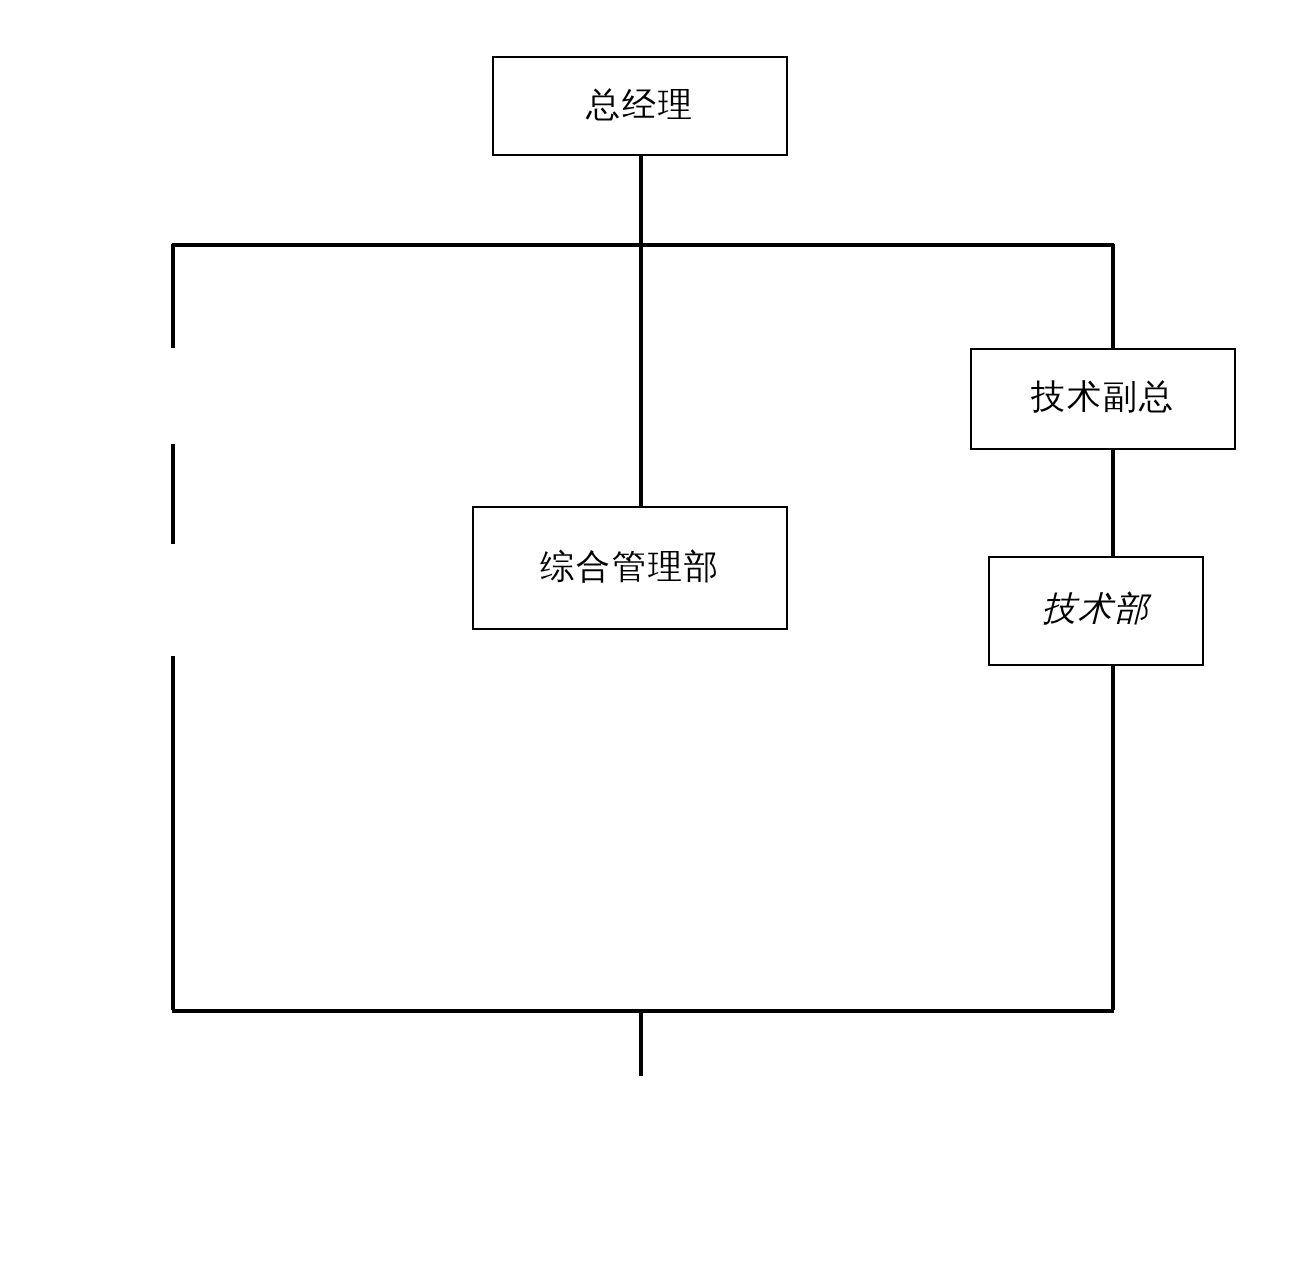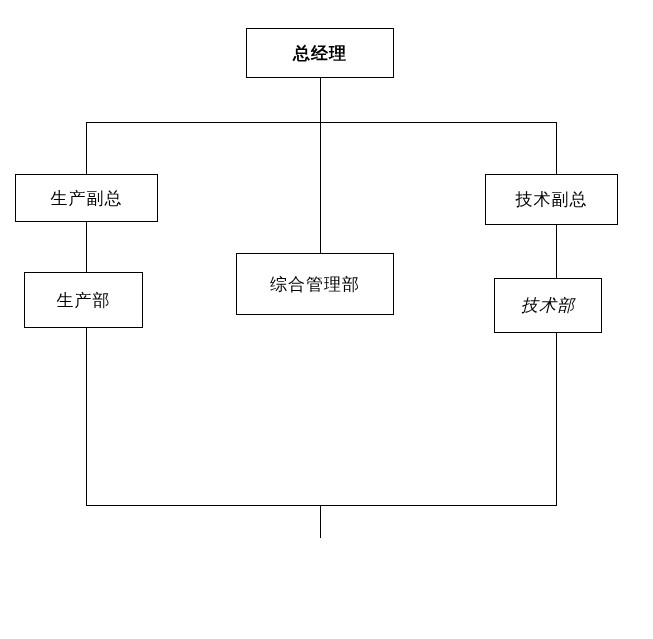--- a/index.html
+++ b/index.html
@@ -38,21 +38,21 @@
   .node-label {
     font-family: "DejaVu Sans", "Liberation Sans", sans-serif;
     font-size: 17px;
     line-height: 1;
     color: #000000;
     letter-spacing: 1px;
     white-space: nowrap;
     user-select: none;
   }
   
-  .n-gm      { left: 246px; top: 28px;  width: 148px; height: 50px; font-weight: bold; }
+  .n-gm      { left: 246px; top: 28px;  width: 148px; height: 50px; }
   .n-prodvp  { left: 15px;  top: 174px; width: 143px; height: 48px; }
   .n-techvp  { left: 485px; top: 174px; width: 133px; height: 51px; }
   .n-proddep { left: 24px;  top: 272px; width: 119px; height: 56px; }
   .n-admin   { left: 236px; top: 253px; width: 158px; height: 62px; }
   .n-techdep { left: 494px; top: 278px; width: 108px; height: 55px; font-style: italic; }
   .n-shop    { left: 236px; top: 538px; width: 158px; height: 50px; }
 </style>
 </head>
 <body>
 
@@ -80,31 +80,25 @@
       <line x1="86" y1="505.5" x2="557" y2="505.5"></line>
 
       <line x1="320.5" y1="505" x2="320.5" y2="538"></line>
     </g>
   </svg>
 
   <div class="node n-gm">
     <span class="node-label">总经理</span>
   </div>
 
-  <div class="node n-prodvp">
-    <span class="node-label">生产副总</span>
-  </div>
 
   <div class="node n-techvp">
     <span class="node-label">技术副总</span>
   </div>
 
-  <div class="node n-proddep">
-    <span class="node-label">生产部</span>
-  </div>
 
   <div class="node n-admin">
     <span class="node-label">综合管理部</span>
   </div>
 
   <div class="node n-techdep">
     <span class="node-label">技术部</span>
   </div>
 
 

